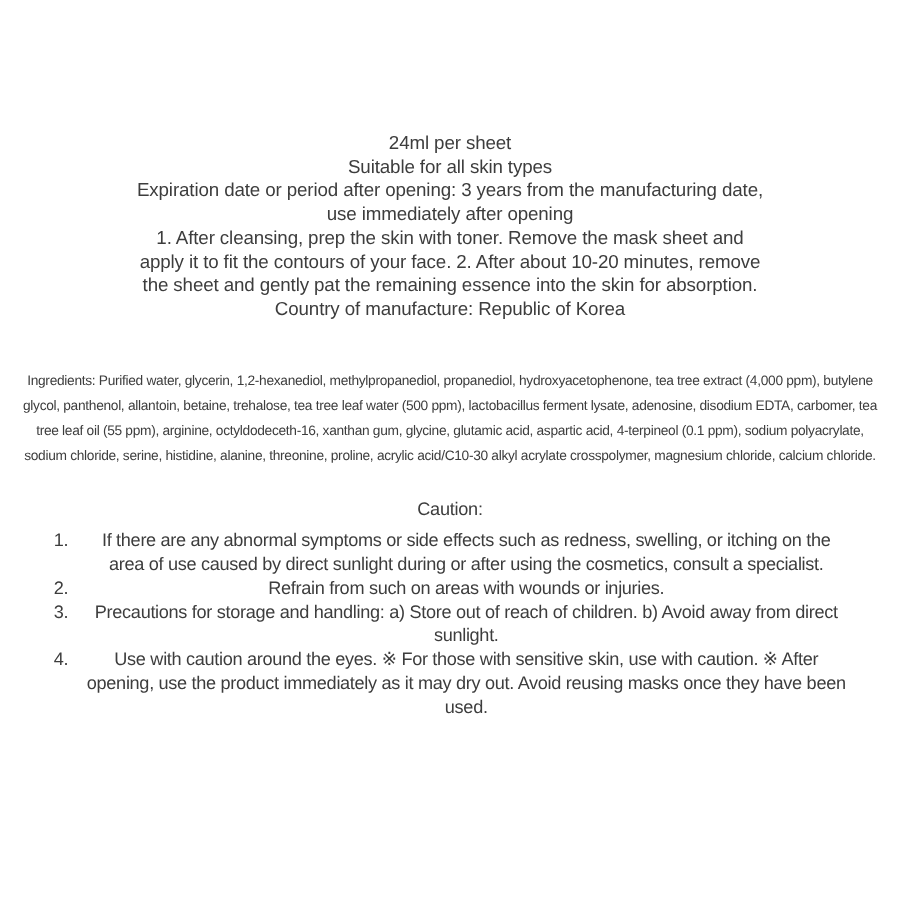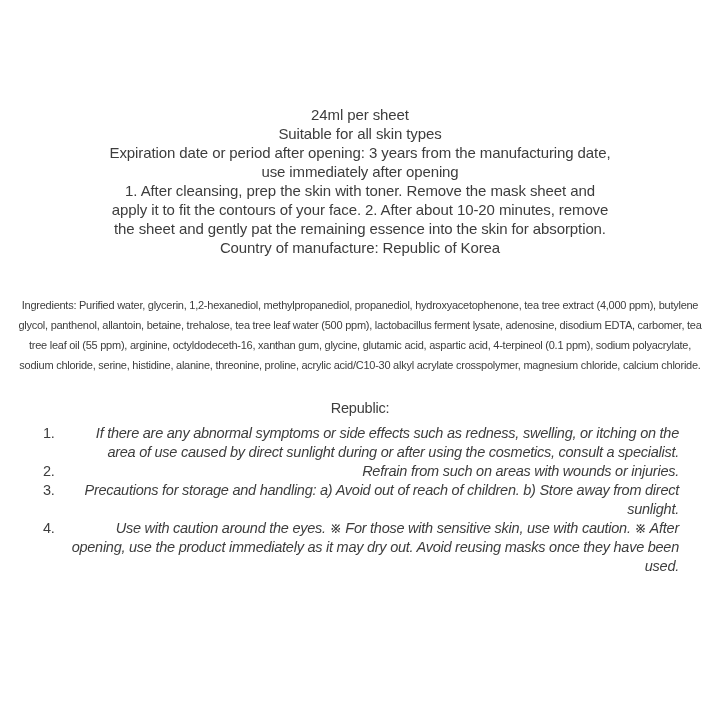--- a/index.html
+++ b/index.html
@@ -52,51 +52,50 @@
   .caution-item {
     display: flex;
     align-items: flex-start;
   }
   .caution-item .marker {
     flex: 0 0 24px;
     text-align: left;
   }
   .caution-item .item-text {
     flex: 1 1 auto;
-    text-align: right;
-    font-style: italic;
+    text-align: center;
   }
 </style>
 </head>
 <body>
 
 <div class="page">
 
   <div class="product-info">24ml per sheet
 Suitable for all skin types
 Expiration date or period after opening: 3 years from the manufacturing date, use immediately after opening
 1. After cleansing, prep the skin with toner. Remove the mask sheet and apply it to fit the contours of your face. 2. After about 10-20 minutes, remove the sheet and gently pat the remaining essence into the skin for absorption.
 Country of manufacture: Republic of Korea</div>
 
   <div class="ingredients">Ingredients: Purified water, glycerin, 1,2-hexanediol, methylpropanediol, propanediol, hydroxyacetophenone, tea tree extract (4,000 ppm), butylene glycol, panthenol, allantoin, betaine, trehalose, tea tree leaf water (500 ppm), lactobacillus ferment lysate, adenosine, disodium EDTA, carbomer, tea tree leaf oil (55 ppm), arginine, octyldodeceth-16, xanthan gum, glycine, glutamic acid, aspartic acid, 4-terpineol (0.1 ppm), sodium polyacrylate, sodium chloride, serine, histidine, alanine, threonine, proline, acrylic acid/C10-30 alkyl acrylate crosspolymer, magnesium chloride, calcium chloride.</div>
 
-  <div class="caution-heading">Republic:</div>
+  <div class="caution-heading">Caution:</div>
 
   <div class="caution-list">
     <div class="caution-item">
       <span class="marker">1.</span>
       <span class="item-text">If there are any abnormal symptoms or side effects such as redness, swelling, or itching on the area of use caused by direct sunlight during or after using the cosmetics, consult a specialist.</span>
     </div>
     <div class="caution-item">
       <span class="marker">2.</span>
       <span class="item-text">Refrain from such on areas with wounds or injuries.</span>
     </div>
     <div class="caution-item">
       <span class="marker">3.</span>
-      <span class="item-text">Precautions for storage and handling: a) Avoid out of reach of children. b) Store away from direct sunlight.</span>
+      <span class="item-text">Precautions for storage and handling: a) Store out of reach of children. b) Avoid away from direct sunlight.</span>
     </div>
     <div class="caution-item">
       <span class="marker">4.</span>
       <span class="item-text">Use with caution around the eyes. ※ For those with sensitive skin, use with caution. ※ After opening, use the product immediately as it may dry out. Avoid reusing masks once they have been used.</span>
     </div>
   </div>
 
 </div>
 
 </body></html>

